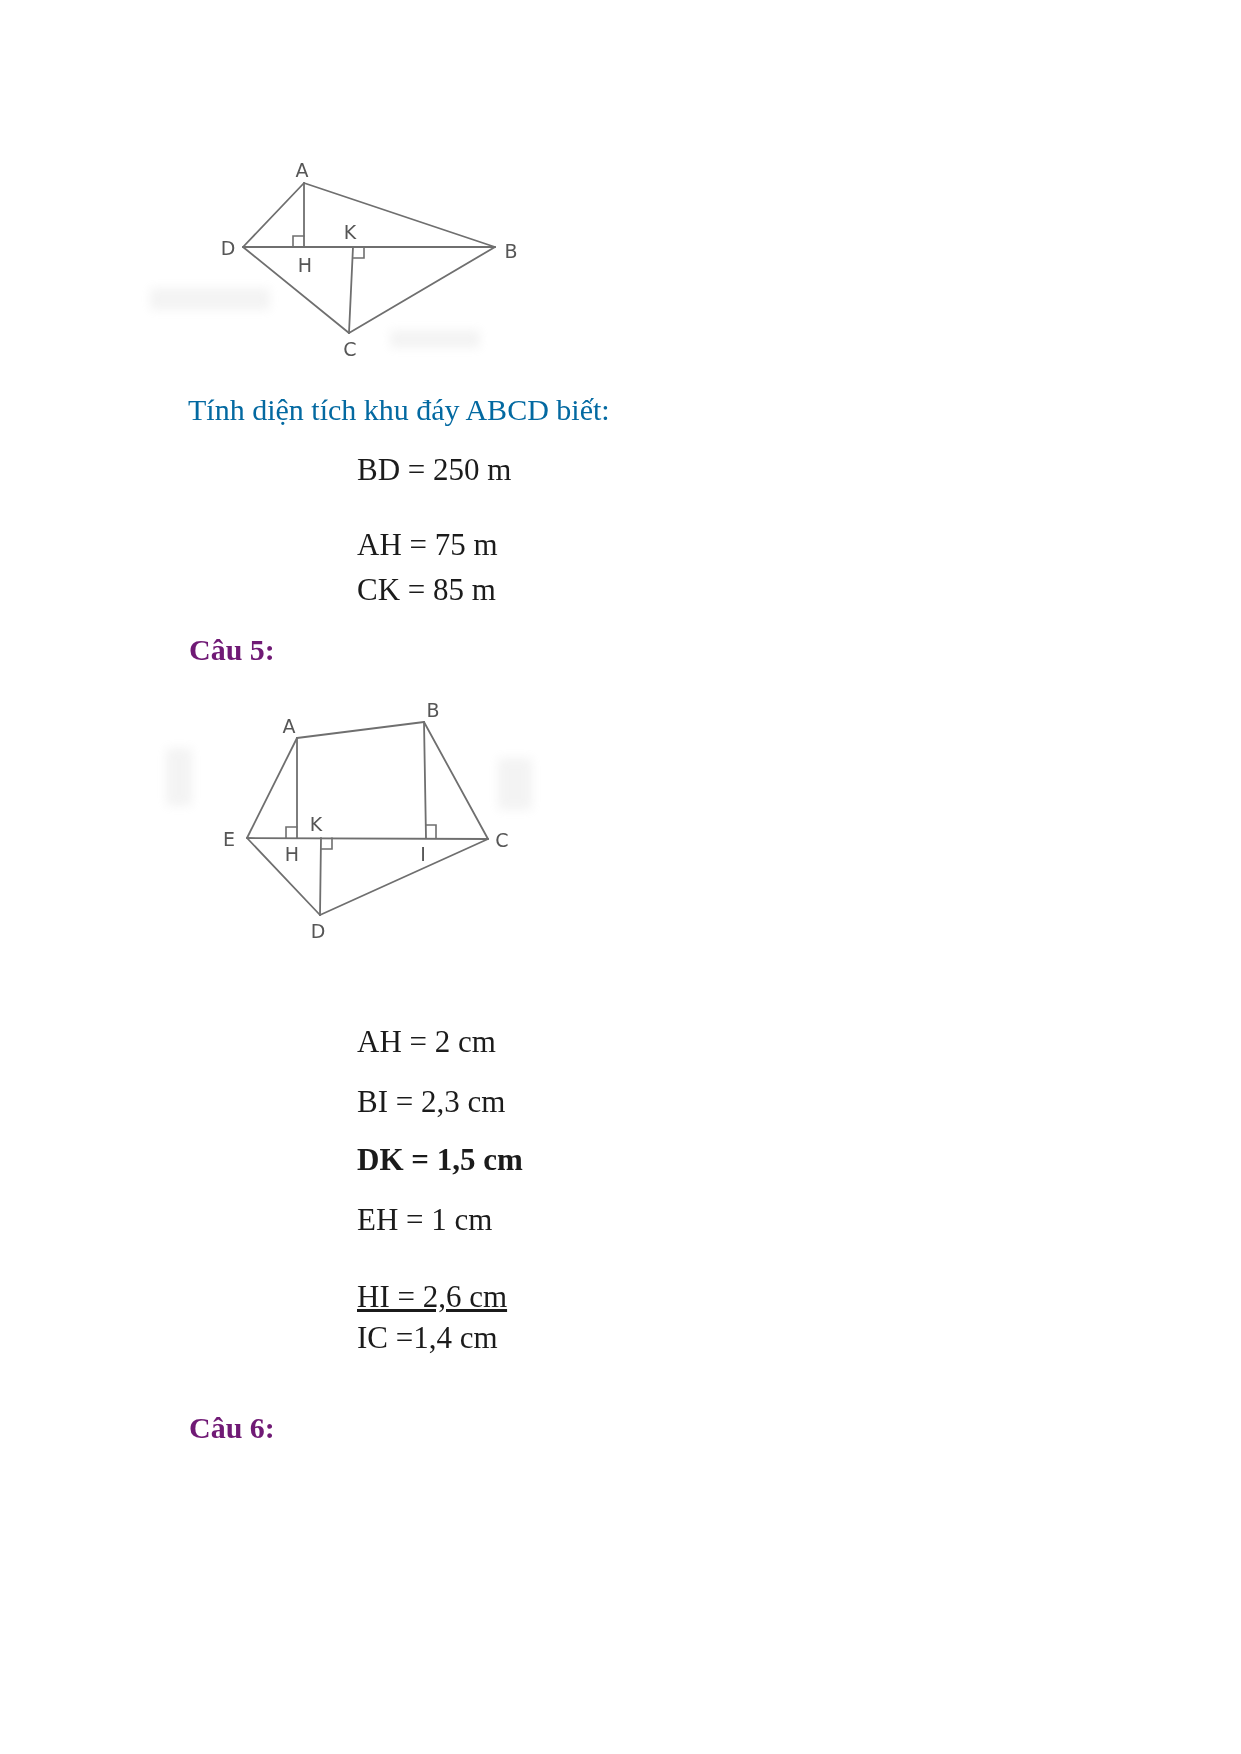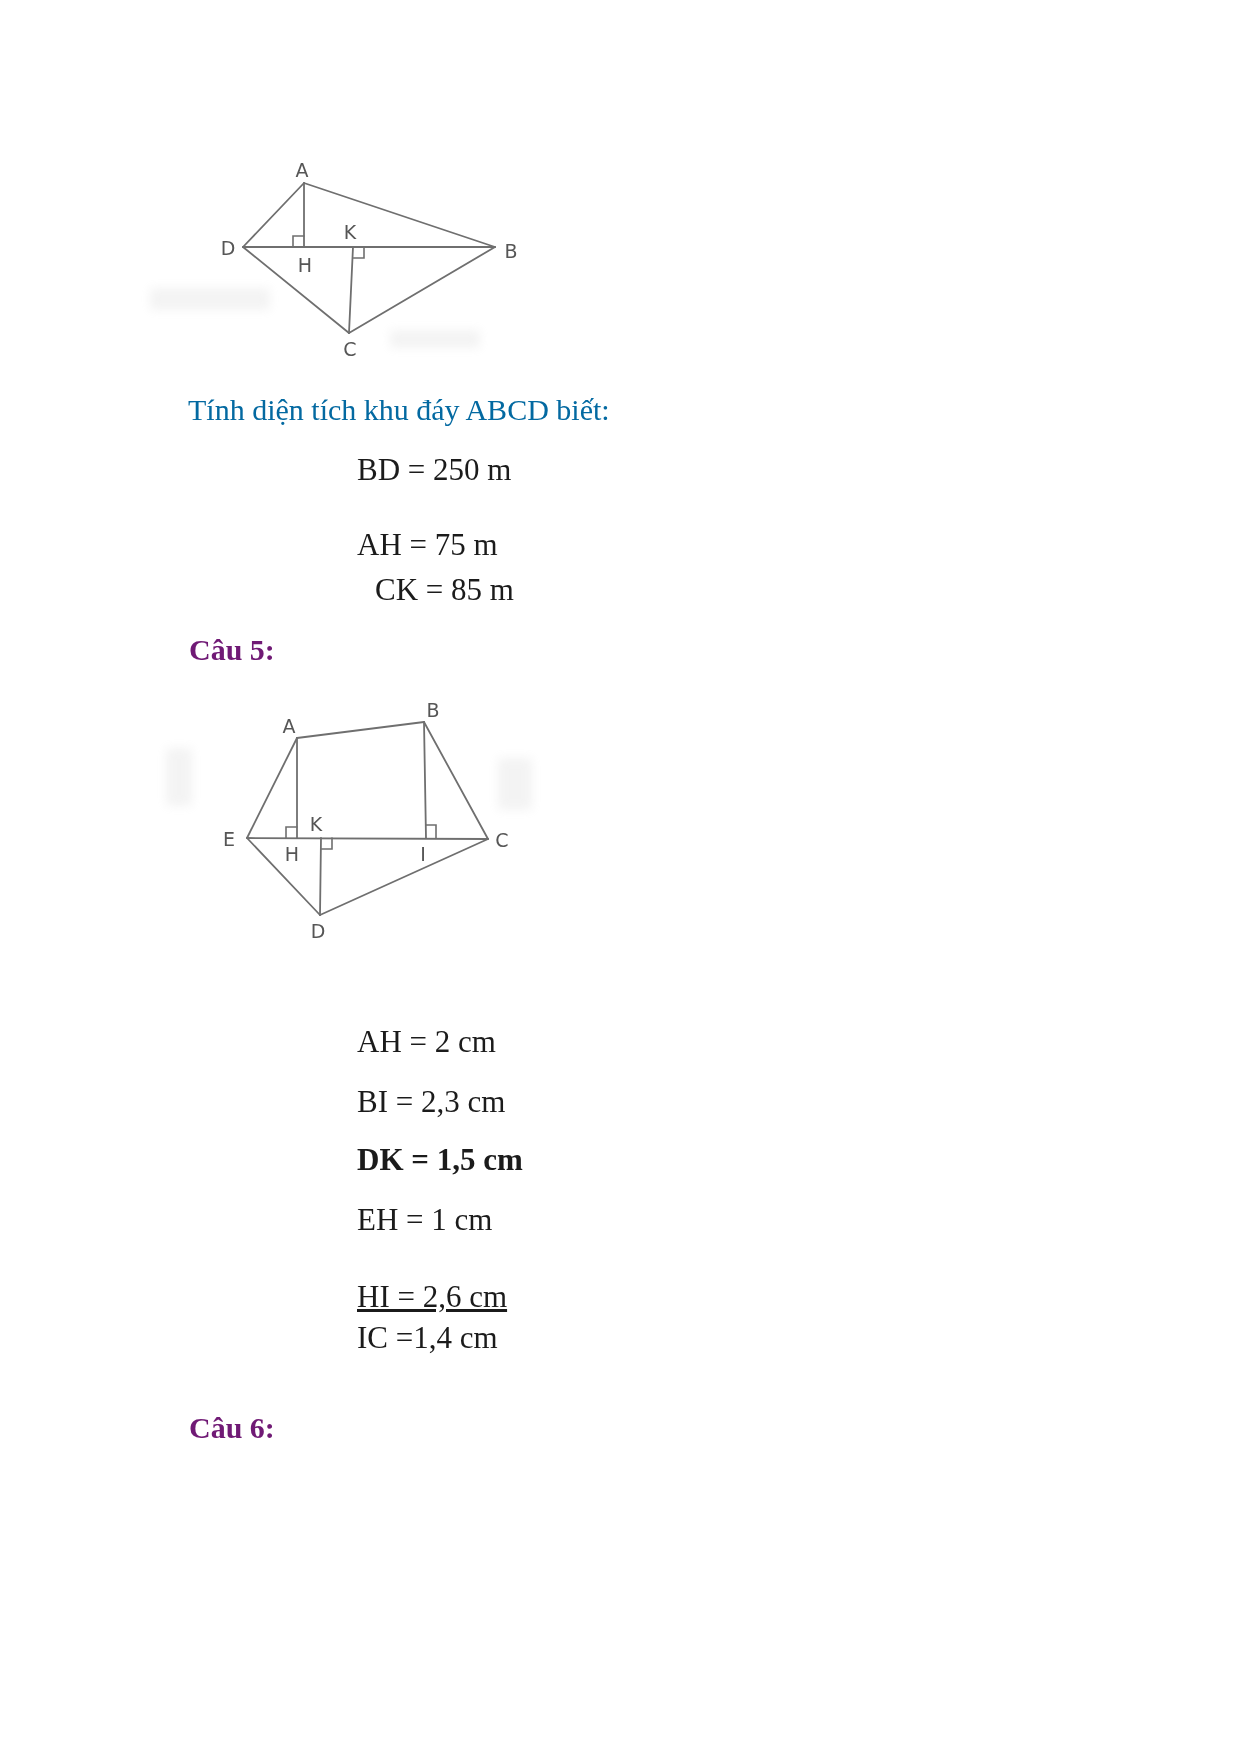--- a/index.html
+++ b/index.html
@@ -85,21 +85,21 @@
     <text x="331" y="133">B</text>
     <text x="170" y="231">C</text>
     <text x="48" y="130">D</text>
     <text x="125" y="147">H</text>
     <text x="170" y="114">K</text>
   </svg>
 
   <p class="textline" style="left:188px; top:392px;">Tính diện tích khu đáy ABCD biết:</p>
   <div class="eq" style="top:452px;font-family:Liberation Serif, serif;">BD = 250 m</div>
   <div class="eq" style="top:514px;margin-top:13px;">AH = 75 m</div>
-  <div class="eq" style="top:572px;margin-left:18px;">CK = 85 m</div>
+  <div class="eq" style="top:572px;">CK = 85 m</div>
 
   <h2 class="heading" style="top:632px;">Câu 5:</h2>
 
   <svg class="fig" style="left:220px; top:695px;" width="300" height="255" viewBox="0 0 300 255">
     <line x1="27" y1="143" x2="77" y2="43"></line>
     <line x1="77" y1="43" x2="204" y2="27"></line>
     <line x1="204" y1="27" x2="268" y2="144"></line>
     <line x1="268" y1="144" x2="100" y2="220"></line>
     <line x1="100" y1="220" x2="27" y2="143"></line>
     <line x1="27" y1="143" x2="268" y2="144"></line>

